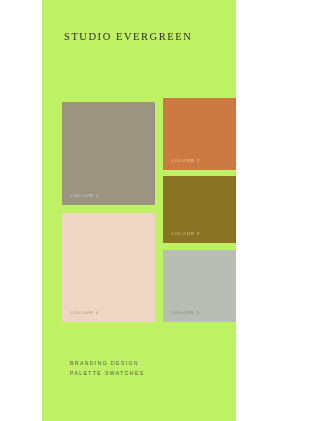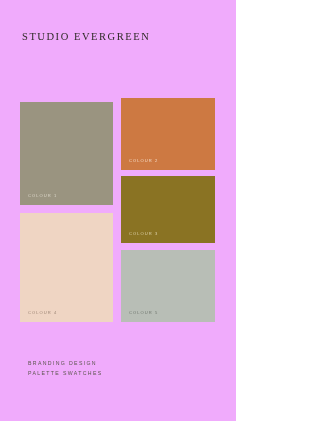--- a/index.html
+++ b/index.html
@@ -75,21 +75,21 @@
     font-size: 5.2px;
     letter-spacing: 1.35px;
     color: #5c564e;
     line-height: 1.95;
   }
   #footer-caption div { white-space: nowrap; }
 </style>
 </head>
 <body>
 
-<div id="poster" style="background: #f0abfc;">
+<div id="poster" style="background: #bef264; margin-left: 42px;">
 
   <div id="brand-title" style="color: rgb(47, 43, 39);">STUDIO EVERGREEN</div>
 
   <div id="swatch-grid">
 
     <div class="swatch" id="swatch-1" style="background: rgb(154, 148, 128);">
       <span class="swatch-label" style="color: rgb(222, 217, 203);">COLOUR 1</span>
     </div>
 
     <div class="swatch" id="swatch-2" style="background: rgb(205, 121, 66);">

